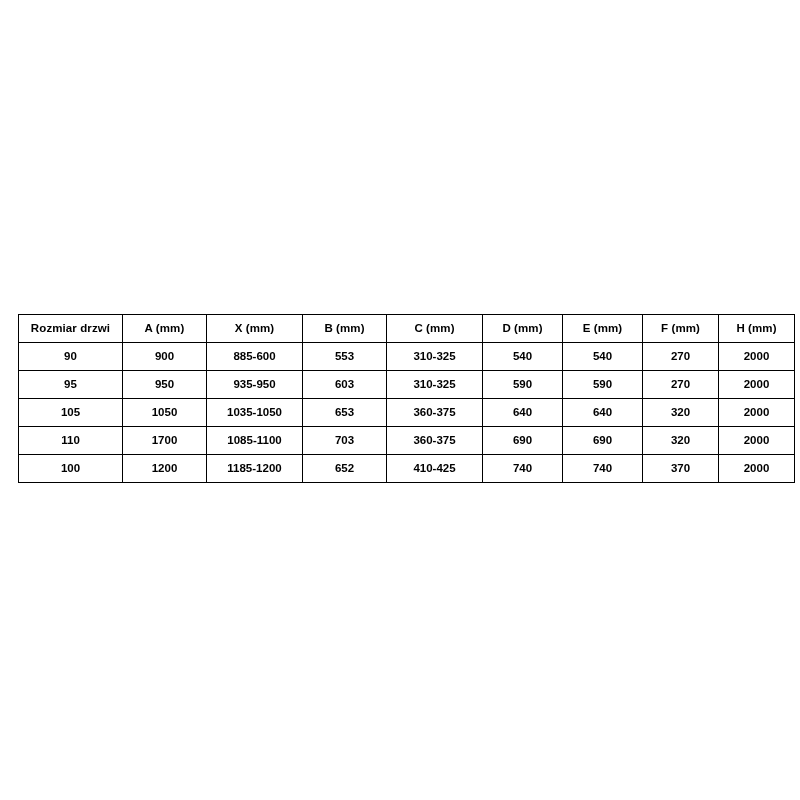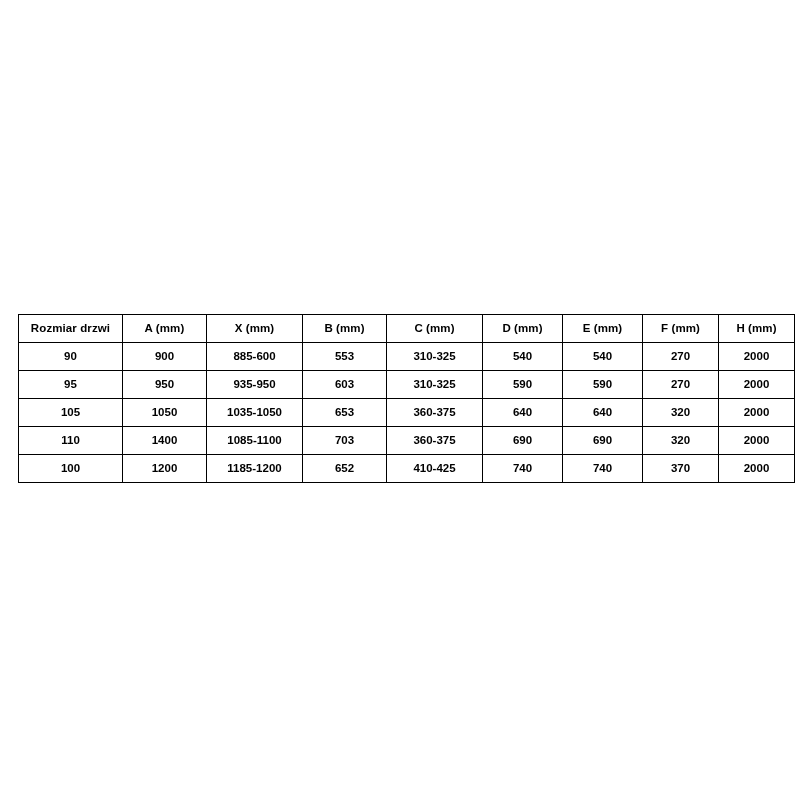--- a/index.html
+++ b/index.html
@@ -113,21 +113,21 @@
         <td>1035-1050</td>
         <td>653</td>
         <td>360-375</td>
         <td>640</td>
         <td>640</td>
         <td>320</td>
         <td>2000</td>
       </tr>
       <tr>
         <td>110</td>
-        <td>1400</td>
+        <td>1700</td>
         <td>1085-1100</td>
         <td>703</td>
         <td>360-375</td>
         <td>690</td>
         <td>690</td>
         <td>320</td>
         <td>2000</td>
       </tr>
       <tr>
         <td>100</td>

